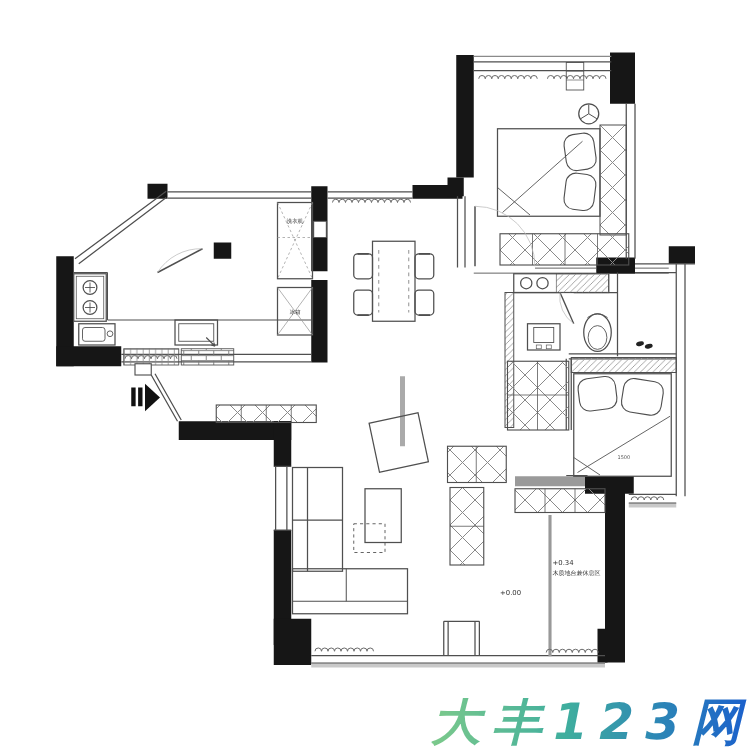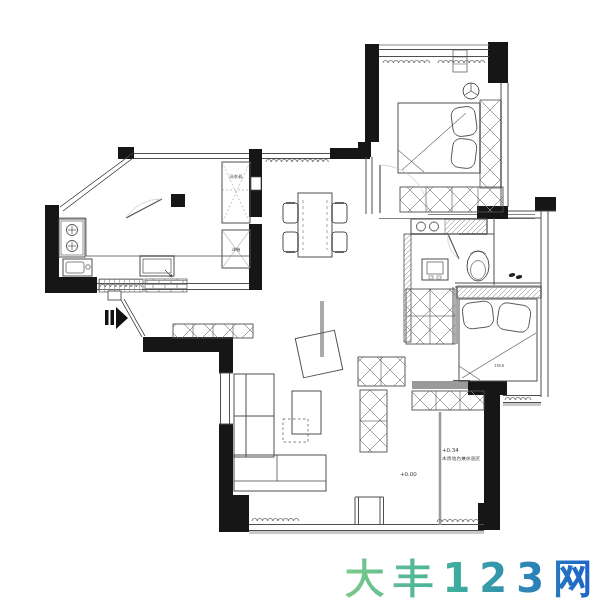--- a/index.html
+++ b/index.html
@@ -1,21 +1,21 @@
 <!DOCTYPE html>
 <html><head>
 <meta charset="utf-8">
 <style>
   html,body{margin:0;padding:0;background:#ffffff;}
   body{width:600px;height:600px;position:relative;overflow:hidden;
        font-family:"DejaVu Sans","Liberation Sans",sans-serif;}
   .plan-wrap{position:absolute;left:0;top:0;width:600px;height:600px;}
   svg text{font-family:"DejaVu Sans","Liberation Sans",sans-serif;}
   .watermark{position:absolute;right:4px;bottom:2px;text-align:left;
-             font-weight:bold;line-height:1.0;}
+             font-weight:bold;font-style:italic;line-height:1.0;}
   .wm-line{background:linear-gradient(90deg,#7cc98b 0%,#3fae9e 42%,#1a5ecd 100%);
            -webkit-background-clip:text;background-clip:text;color:transparent;
            white-space:nowrap;}
   .wm-line1{font-size:40px;letter-spacing:9px;margin-right:-6px;}
   .wm-line2{font-size:39px;letter-spacing:4px;margin-top:3px;margin-right:-2px;}
 </style>
 </head>
 <body>
 
 <div class="plan-wrap">

